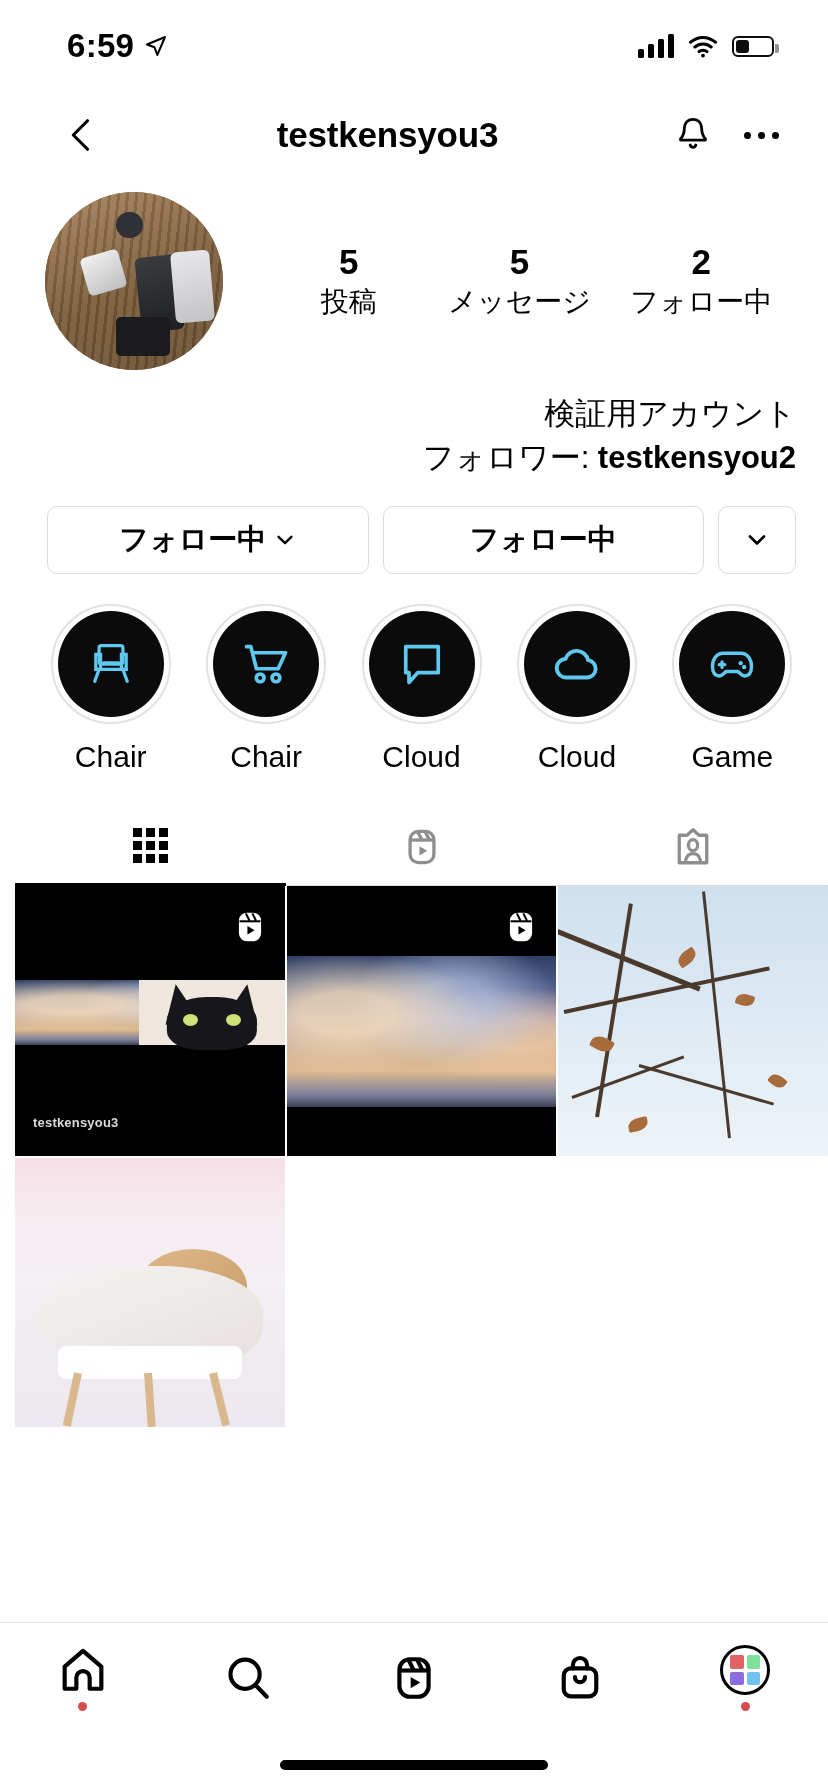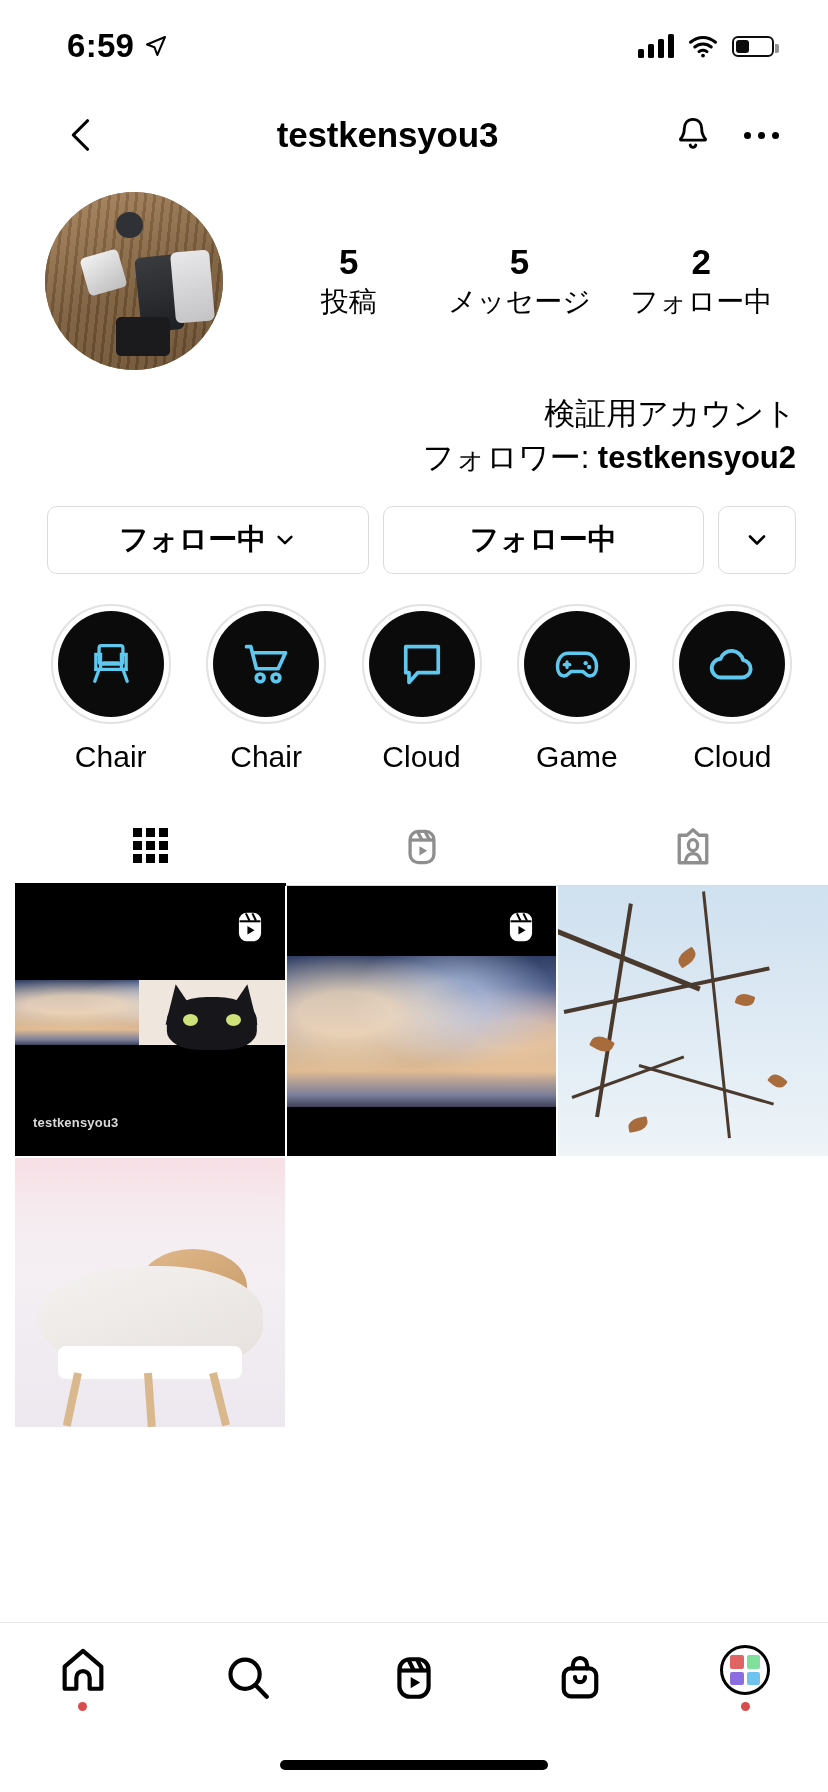--- a/index.html
+++ b/index.html
@@ -313,39 +313,39 @@
           </svg>
         </div>
       </div>
       <div class="hl-lbl">Cloud</div>
     </div>
 
     <div class="hl">
       <div class="hl-ring">
         <div class="hl-circle">
           <svg viewBox="0 0 24 24">
+            <path d="M7.2 18.2h9.4a4 4 0 0 0 .5-7.97 5.4 5.4 0 0 0-10.4-.6 3.9 3.9 0 0 0 .5 8.57Z" fill="none" stroke="#5ec8ef" stroke-width="1.8" stroke-linejoin="round"></path>
+          </svg>
+        </div>
+      </div>
+      <div class="hl-lbl">Cloud</div>
+    </div>
+
+    <div class="hl">
+      <div class="hl-ring">
+        <div class="hl-circle">
+          <svg viewBox="0 0 24 24">
             <path d="M8 7h8c3 0 5 2.6 5 6.2 0 2.6-1.1 4.3-3 4.3-1.6 0-2.3-1.2-3.2-2H9.2c-.9.8-1.6 2-3.2 2-1.9 0-3-1.7-3-4.3C3 9.6 5 7 8 7Z" fill="none" stroke="#5ec8ef" stroke-width="1.6" stroke-linejoin="round"></path>
             <path d="M7.4 11v2.6M6.1 12.3h2.6" stroke="#5ec8ef" stroke-width="1.5" stroke-linecap="round"></path>
             <circle cx="16" cy="11.6" r="1" fill="#5ec8ef"></circle>
             <circle cx="17.6" cy="13.4" r="1" fill="#5ec8ef"></circle>
           </svg>
         </div>
       </div>
       <div class="hl-lbl">Game</div>
-    </div>
-
-    <div class="hl">
-      <div class="hl-ring">
-        <div class="hl-circle">
-          <svg viewBox="0 0 24 24">
-            <path d="M7.2 18.2h9.4a4 4 0 0 0 .5-7.97 5.4 5.4 0 0 0-10.4-.6 3.9 3.9 0 0 0 .5 8.57Z" fill="none" stroke="#5ec8ef" stroke-width="1.8" stroke-linejoin="round"></path>
-          </svg>
-        </div>
-      </div>
-      <div class="hl-lbl">Cloud</div>
     </div>
   </div>
 
   <div class="tabs">
     <div class="tab active">
       <span class="grid-ico">
         <i></i>
           <i></i>
           <i></i>
           <i></i>

